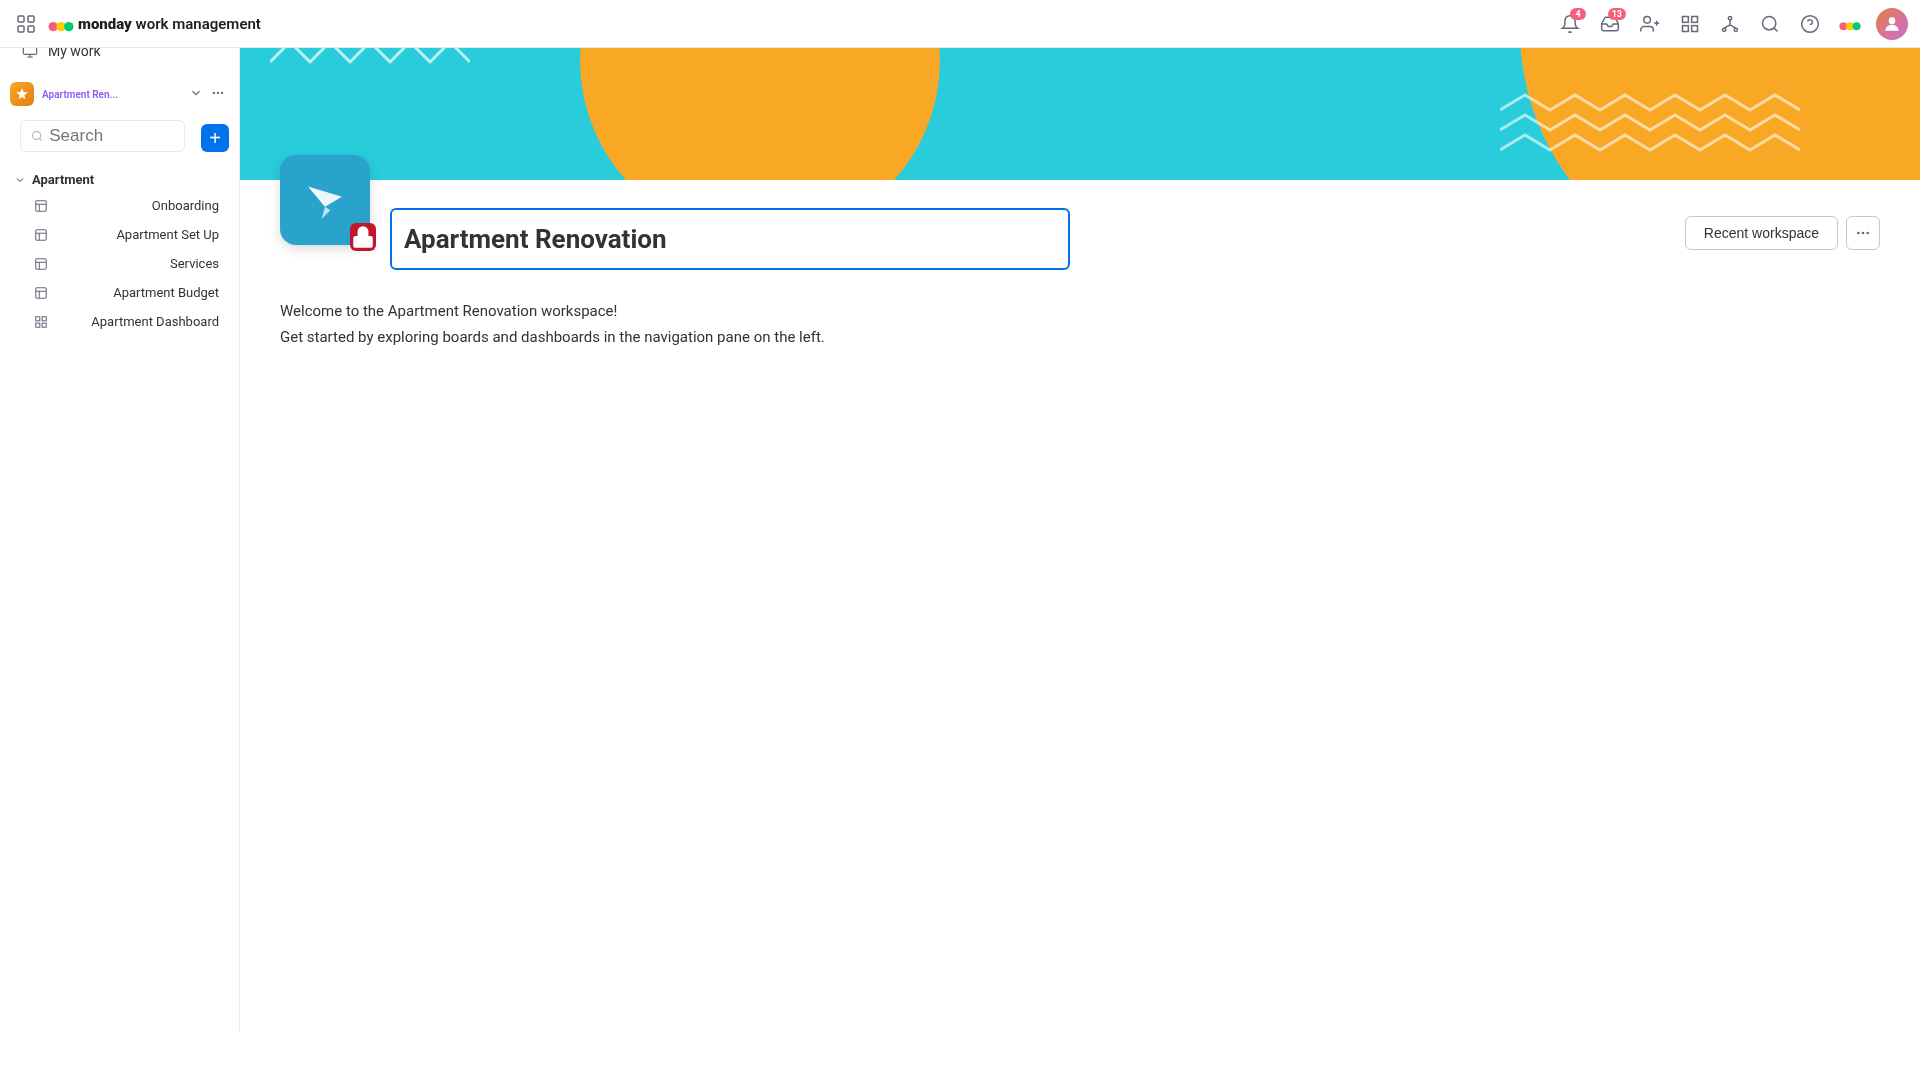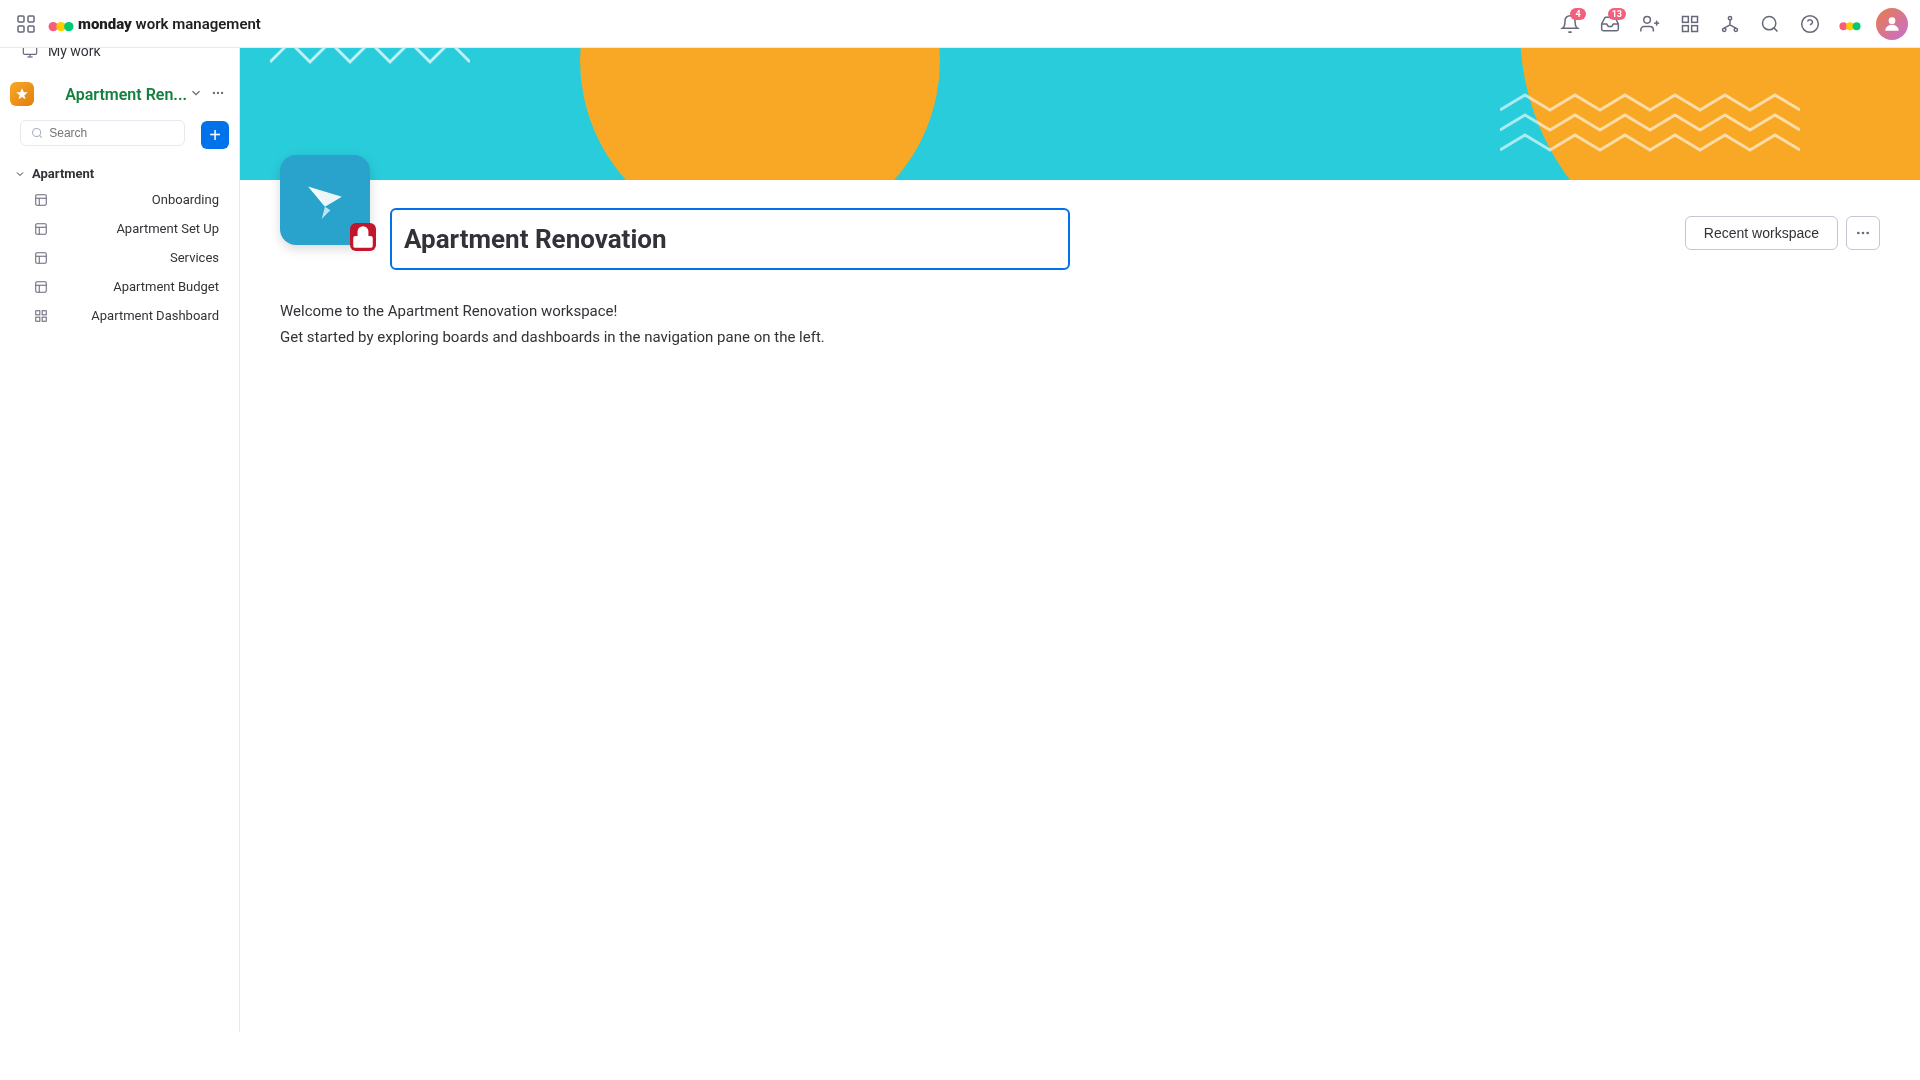--- a/index.html
+++ b/index.html
@@ -81,33 +81,33 @@
       cursor: pointer; color: #323338; font-size: 14px;
       border-radius: 6px; margin: 1px 6px;
     }
     .sidebar-nav-item svg { color: #676879; flex-shrink: 0; }
     .workspace-icon {
       width: 24px; height: 24px; border-radius: 6px;
       background: linear-gradient(135deg, #f9a826, #e07e10);
       display: flex; align-items: center; justify-content: center;
       font-size: 12px; color: #fff; margin-right: 8px; flex-shrink: 0;
     }
-    .workspace-name { font-size: 16px; font-weight: 600; color: #15803d; flex: 1; overflow: hidden; text-overflow: ellipsis; white-space: nowrap; text-align: right; }
+    .workspace-name { font-size: 10px; font-weight: 600; color: #8b5cf6; flex: 1; overflow: hidden; text-overflow: ellipsis; white-space: nowrap; }
     .workspace-chevron { color: #676879; margin-left: 2px; }
     .workspace-more { color: #676879; margin-left: 4px; padding: 2px 4px; border-radius: 4px; }
 
     .search-bar {
       display: flex; align-items: center;
       margin: 4px 10px 8px;
       padding: 5px 10px;
       border: 1px solid #e6e9ef;
       border-radius: 6px; gap: 6px;
       cursor: text;
     }
-    .search-bar input { border: none; outline: none; font-size: 12px; color: #ec4899; width: 100%; background: transparent; }
+    .search-bar input { border: none; outline: none; font-size: 17px; color: #ec4899; width: 100%; background: transparent; }
     .add-btn {
       width: 28px; height: 28px;
       background: #0073ea; color: #fff;
       border: none; border-radius: 6px;
       font-size: 20px; display: flex; align-items: center; justify-content: center;
       cursor: pointer; margin-left: auto; flex-shrink: 0; line-height: 1;
     }
     .search-add-row {
       display: flex; align-items: center; gap: 6px;
       padding: 0 10px;

